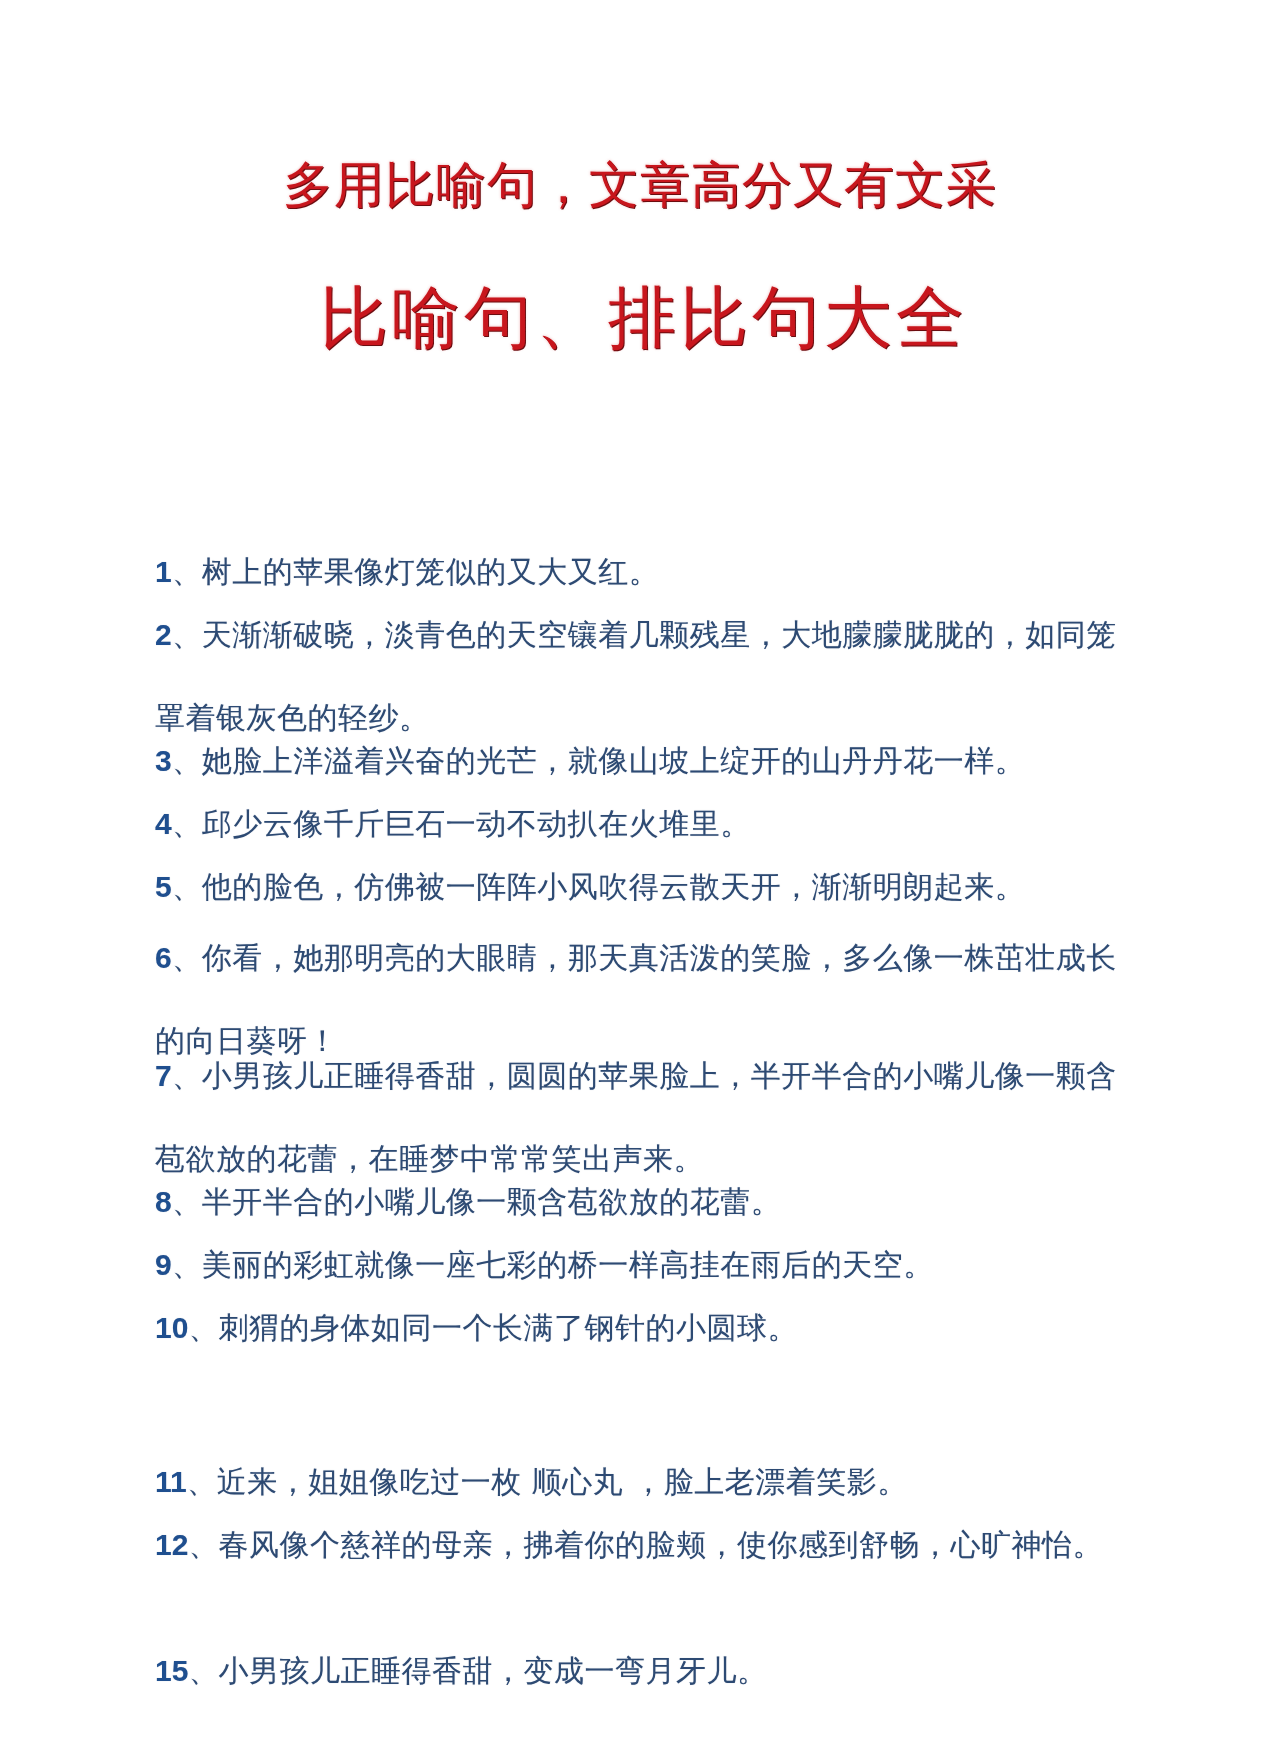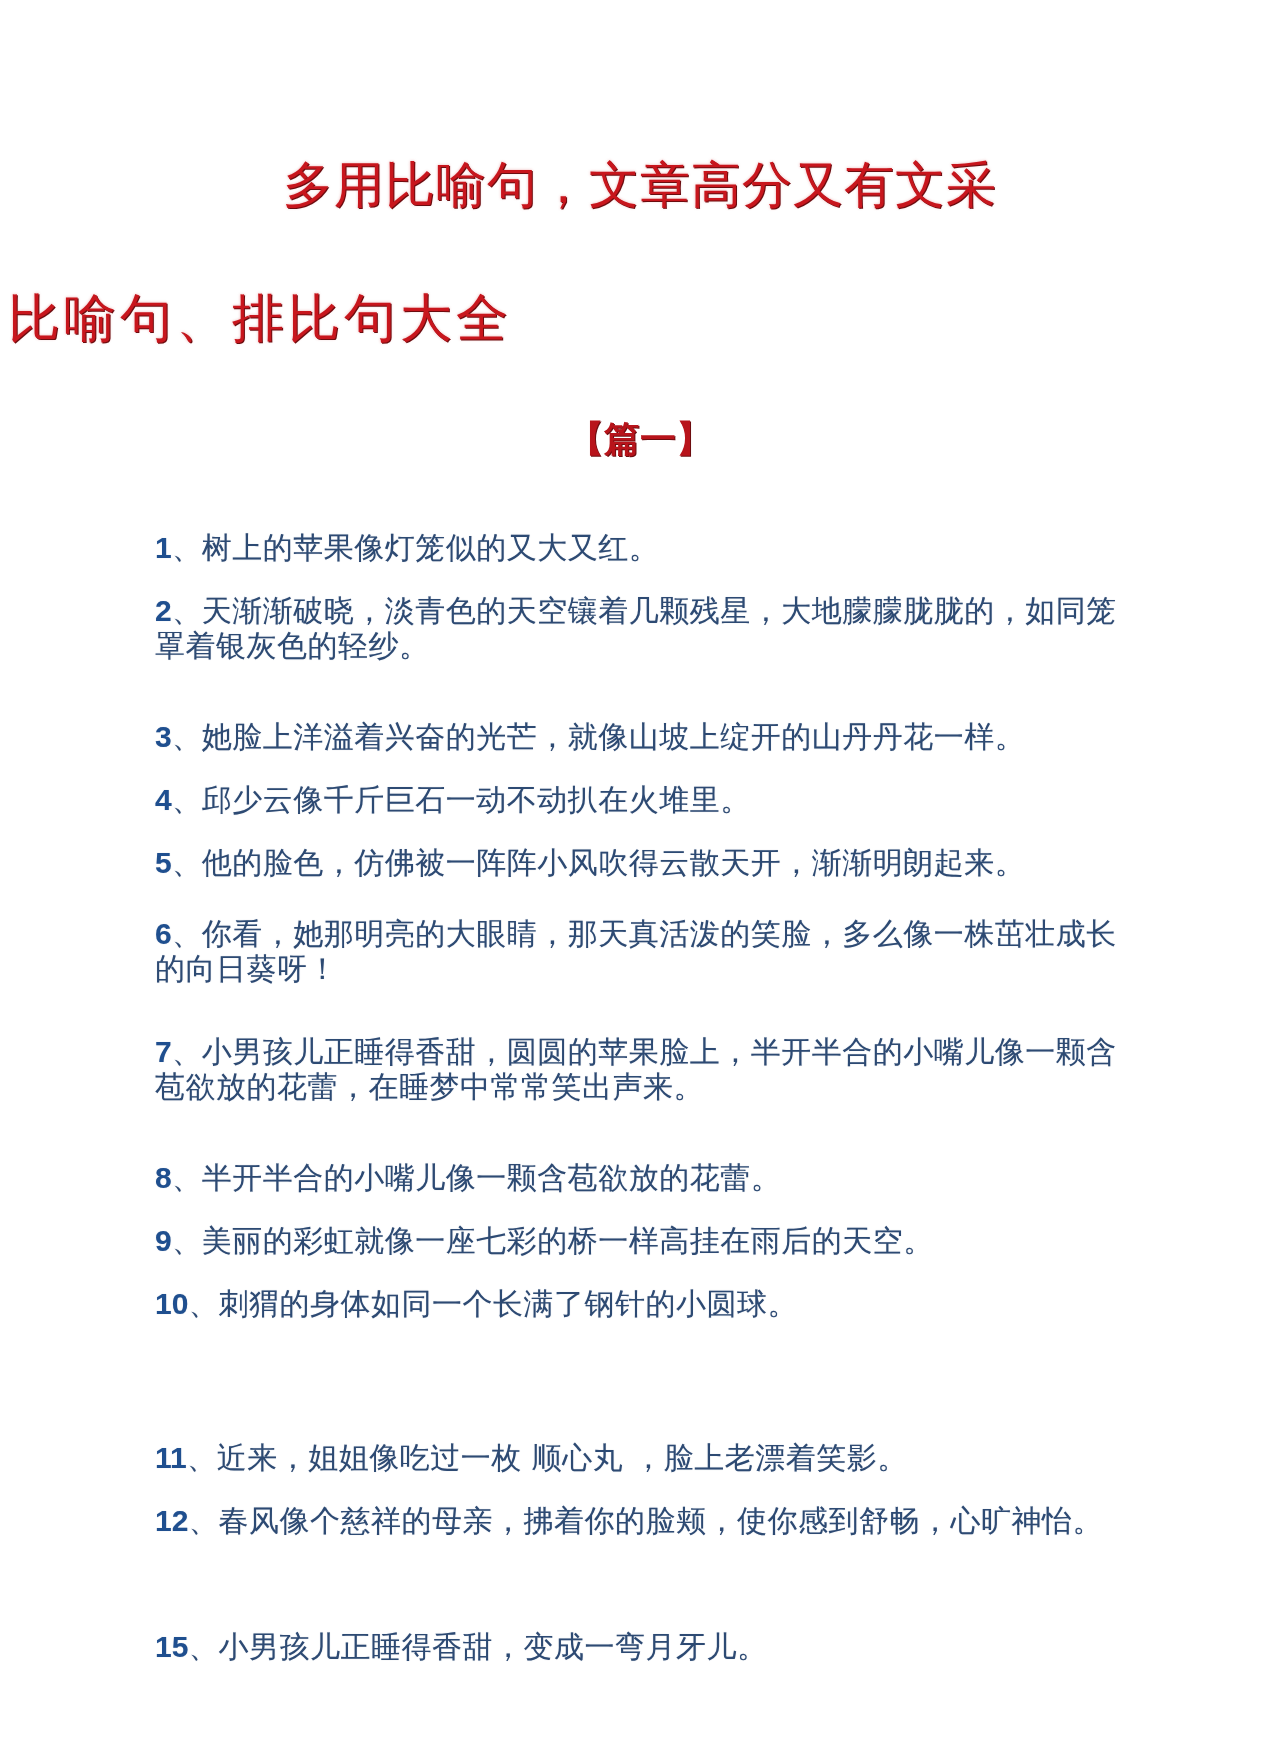--- a/index.html
+++ b/index.html
@@ -31,22 +31,22 @@
       color: #c8161d;
       letter-spacing: 1px;
       text-shadow: 1px 1px 0 #6b0d10, 0 0 3px rgba(200,22,29,0.35);
       line-height: 70px;
     }
     .title-2 {
       position: absolute;
       top: 280px;
       left: 0;
       width: 1280px;
-      text-align: left;
-      font-size: 52px;
+      text-align: center;
+      font-size: 68px;
       color: #c8161d;
       letter-spacing: 4px;
       text-shadow: 1px 1px 0 #6b0d10, 0 0 3px rgba(200,22,29,0.35);
       line-height: 76px;
       padding-left: 8px;
       box-sizing: border-box;
     }
     .section-label {
       position: absolute;
       top: 414px;
@@ -63,21 +63,21 @@
       position: absolute;
       left: 155px;
       top: 530px;
       width: 965px;
     }
     .item {
       position: absolute;
       left: 0;
       width: 965px;
       font-size: 30px;
-      line-height: 35px;
+      line-height: 83px;
       color: #2d4a73;
       text-shadow: 0 0 1px rgba(45,74,115,0.3);
     }
     .item .num {
       font-family: "Liberation Sans", sans-serif;
       font-weight: bold;
       color: #1f4f8f;
       font-size: 30px;
     }
     .item .text {
@@ -86,21 +86,20 @@
   </style>
 </head>
 <body>
 
 <div class="page">
 
   <div class="title-1">多用比喻句，文章高分又有文采</div>
 
   <div class="title-2">比喻句、排比句大全</div>
 
-  <div class="section-label">【篇一】</div>
 
   <div class="items">
 
     <div class="item" style="top:0px;">
       <span class="num">1</span><span class="sep">、</span><span class="text">树上的苹果像灯笼似的又大又红。</span>
     </div>
 
     <div class="item" style="top:63px;">
       <span class="num">2</span><span class="sep">、</span><span class="text">天渐渐破晓，淡青色的天空镶着几颗残星，大地朦朦胧胧的，如同笼罩着银灰色的轻纱。</span>
     </div>

